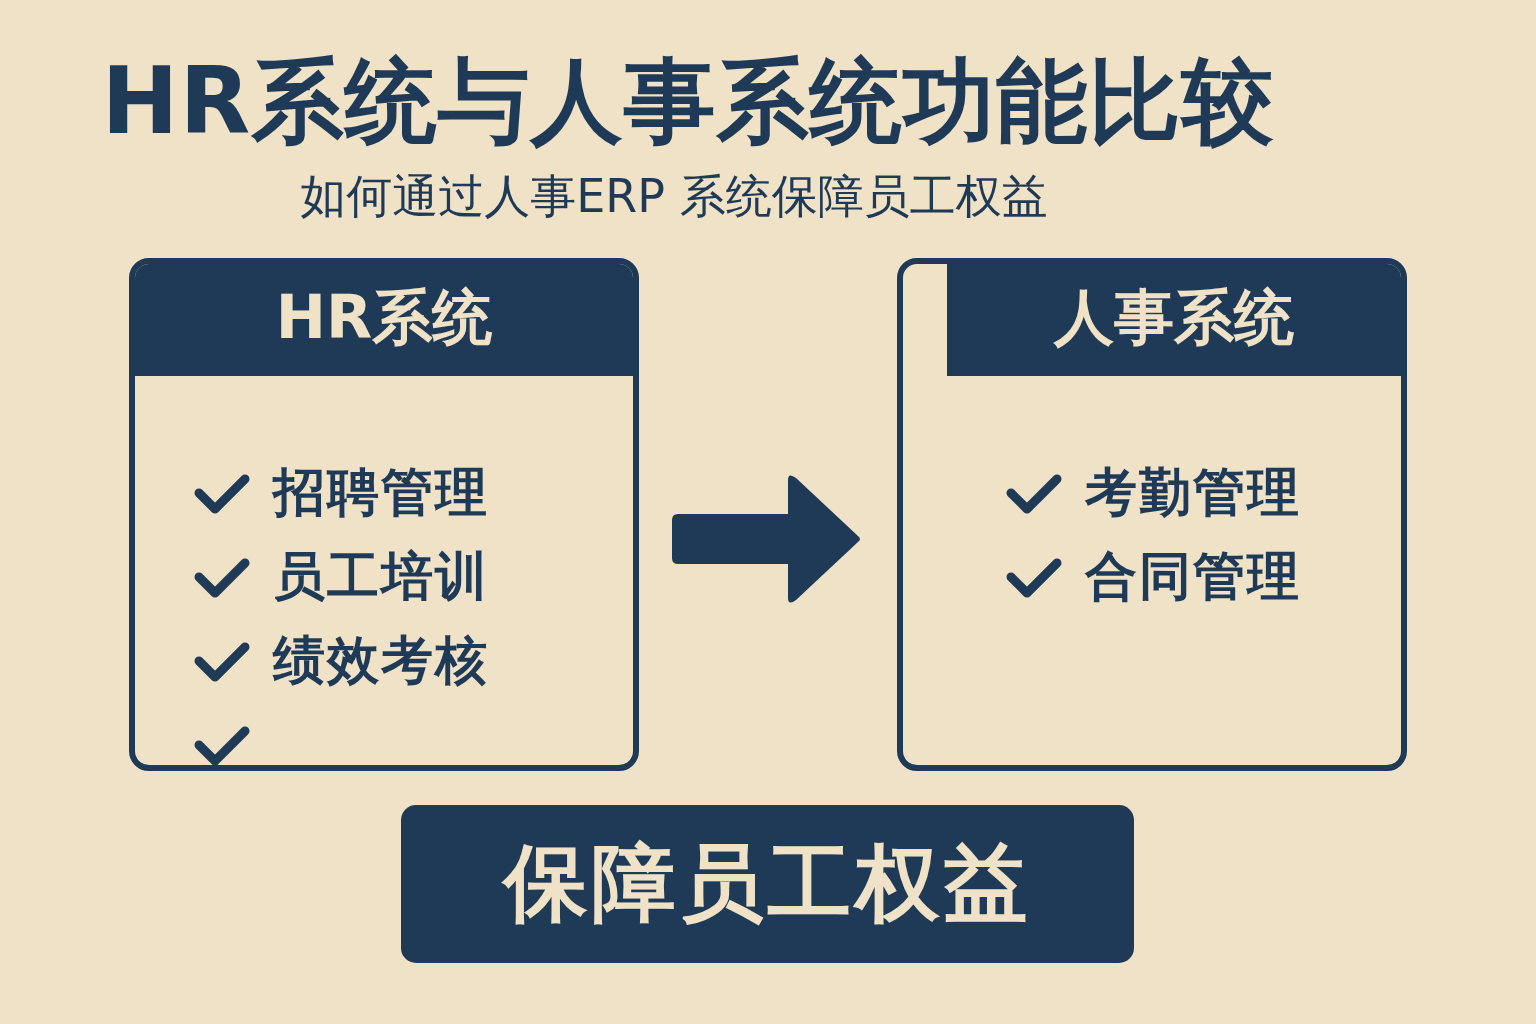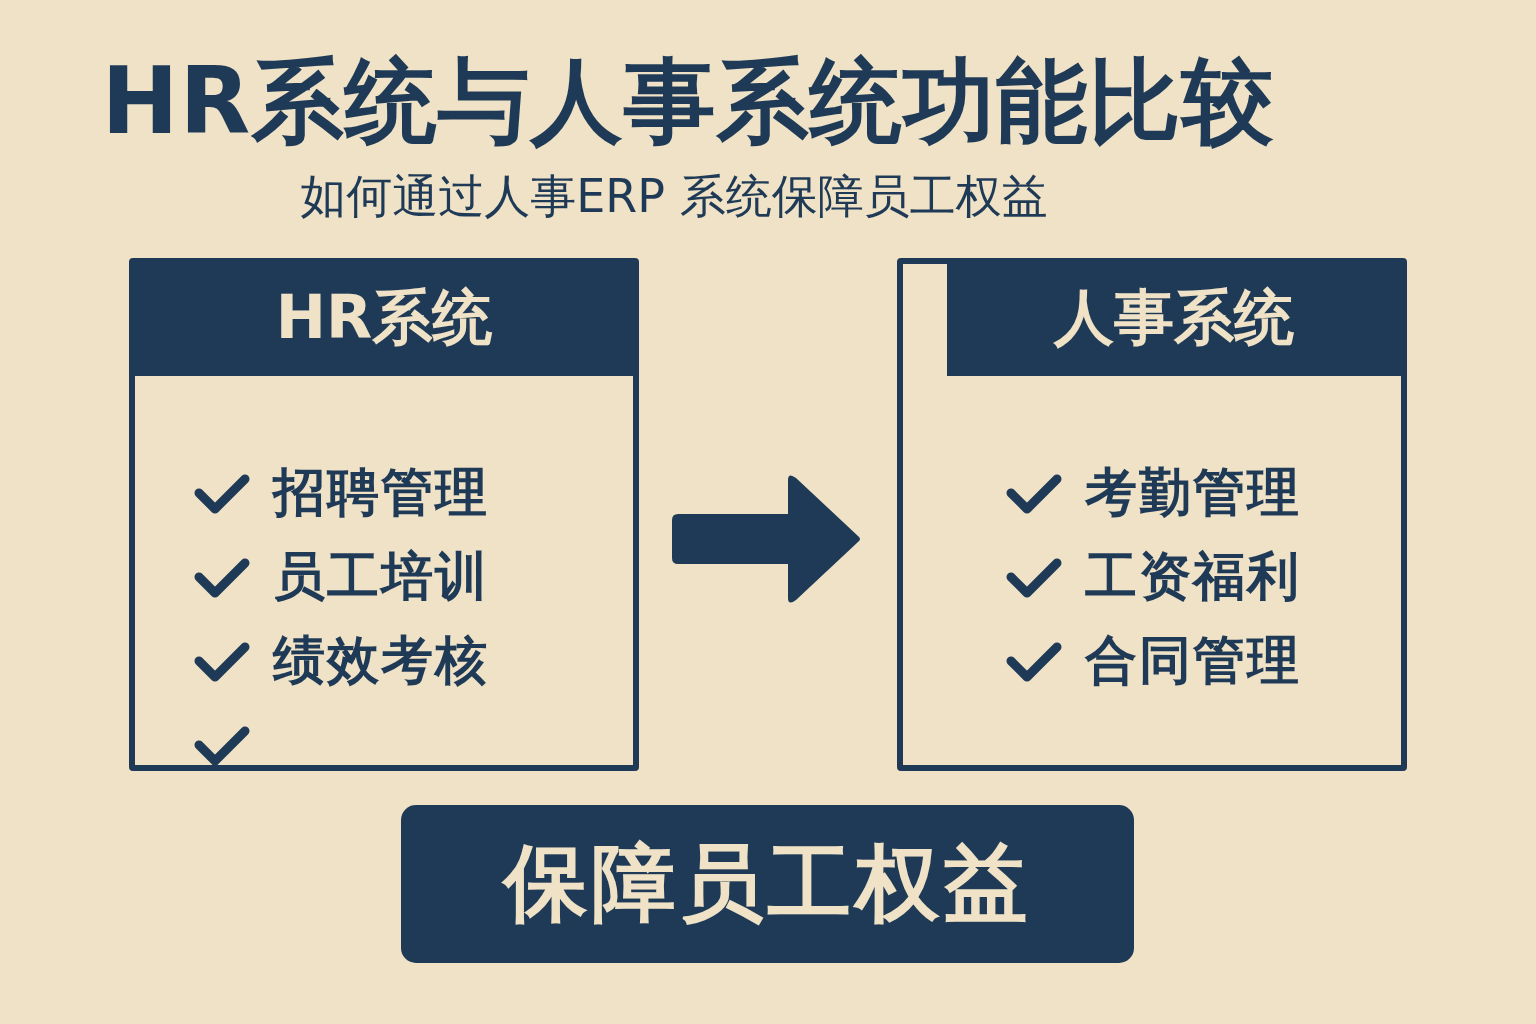--- a/index.html
+++ b/index.html
@@ -15,21 +15,21 @@
       text-align: center; font-size: 92px; font-weight: bold;
       color: #1f3a56; letter-spacing: 1px; line-height: 100px;
     }
     .subtitle {
       position: absolute; left: 0; top: 168px; width: 1348px;
       text-align: center; font-size: 46px; font-weight: normal;
       color: #1f3a56; line-height: 56px;
     }
     .box {
       position: absolute; top: 258px; width: 510px; height: 513px;
-      border: 6px solid #1f3a56; border-radius: 4px;
+      border: 6px solid #1f3a56; border-radius: 20px;
       background: #efe2c6; overflow: hidden;
     }
     .box.left { left: 129px; }
     .box.right { left: 897px; padding-left: 44px; }
     .box-header {
       height: 112px; background: #1f3a56;
       color: #efe2c6; font-weight: bold; font-size: 60px;
       display: flex; align-items: center; justify-content: center;
       border-bottom: 4px solid #1f3a56;
     }
@@ -93,24 +93,18 @@
     <div class="item">
       <svg class="check" viewBox="0 0 58 44">
           <polyline points="6,22 22,38 52,8" fill="none" stroke="#1f3a56" stroke-width="9" stroke-linecap="round" stroke-linejoin="round"></polyline>
         </svg>
       <span class="item-label">考勤管理</span>
     </div>
     <div class="item">
       <svg class="check" viewBox="0 0 58 44">
           <polyline points="6,22 22,38 52,8" fill="none" stroke="#1f3a56" stroke-width="9" stroke-linecap="round" stroke-linejoin="round"></polyline>
         </svg>
-      <span class="item-label">工资福利</span>
-    </div>
-    <div class="item">
-      <svg class="check" viewBox="0 0 58 44">
-          <polyline points="6,22 22,38 52,8" fill="none" stroke="#1f3a56" stroke-width="9" stroke-linecap="round" stroke-linejoin="round"></polyline>
-        </svg>
       <span class="item-label">合同管理</span>
     </div>
   </div>
 </div>
 
 <div class="banner">保障员工权益</div>
 
 </body></html>

